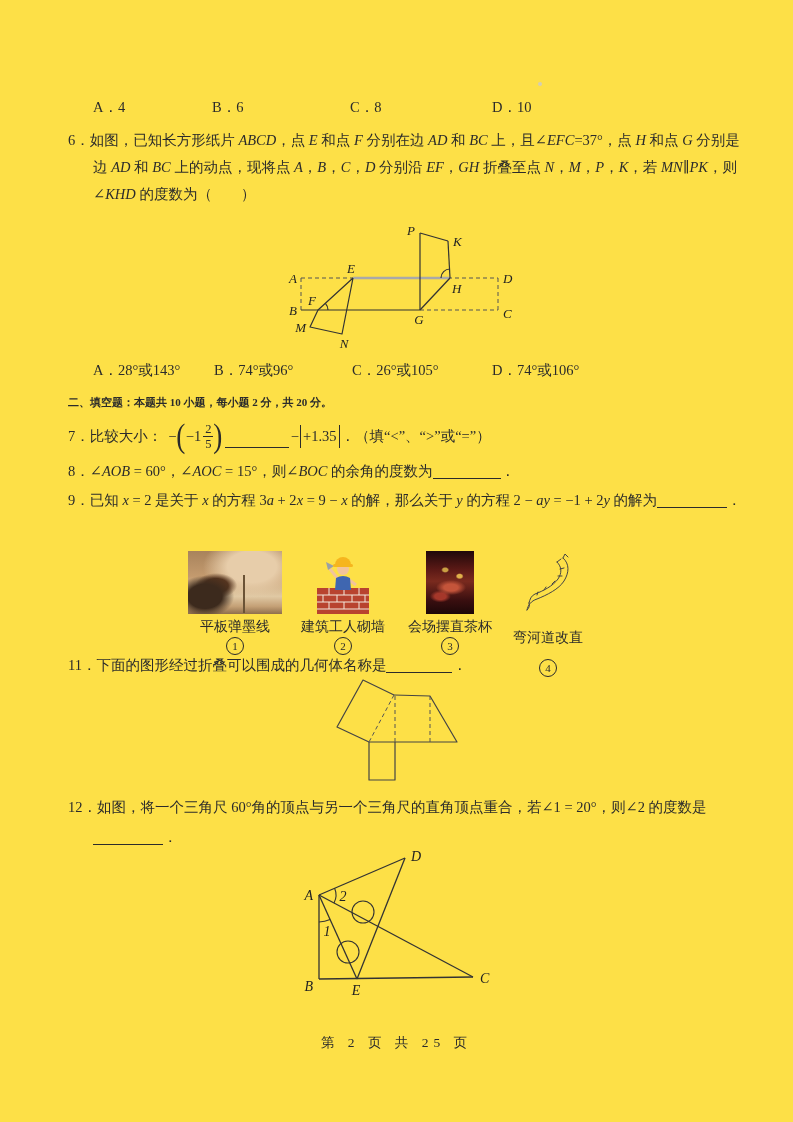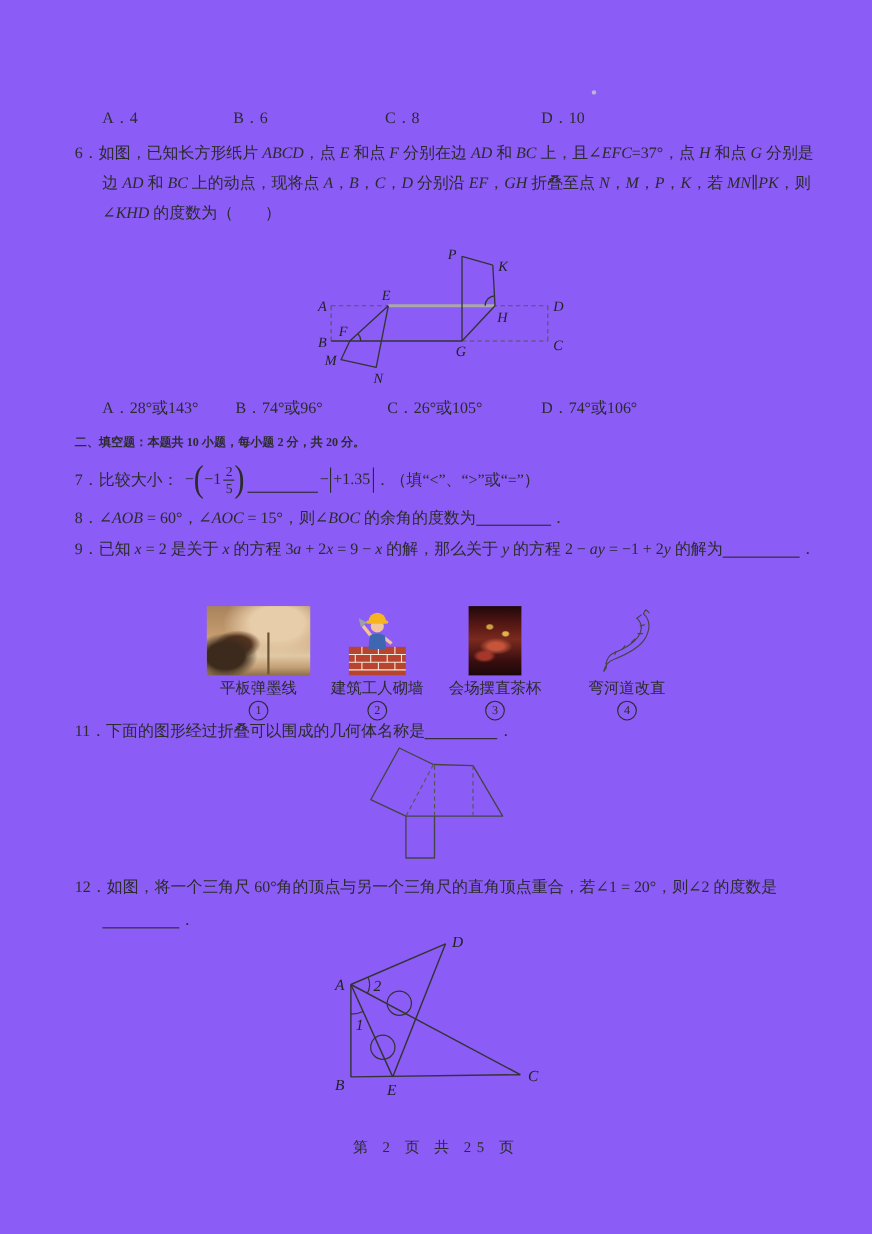--- a/index.html
+++ b/index.html
@@ -1,17 +1,17 @@
 <!DOCTYPE html>
 <html><head>
 <meta charset="utf-8">
 <style>
   html,body{margin:0;padding:0;background:#ffffff;}
   .page{
-    position:relative;width:793px;height:1122px;background:#8b5cf6;overflow:hidden;
+    position:relative;width:793px;height:1122px;background:#fde047;overflow:hidden;
     font-family:"Liberation Serif","DejaVu Serif",serif;color:#2b2b2b;
   }
   .line{position:absolute;white-space:nowrap;font-size:14.5px;line-height:20px;}
   .it{font-style:italic;}
   .bold{font-weight:bold;}
   .blank{display:inline-block;height:15px;border-bottom:1.2px solid #2b2b2b;vertical-align:-3px;}
   .choice{position:absolute;font-size:14.5px;white-space:nowrap;}
   svg text{font-family:"Liberation Serif","DejaVu Serif",serif;font-style:italic;fill:#222;}
   
   .q7row{position:absolute;display:flex;align-items:center;font-size:14.5px;}
@@ -164,21 +164,21 @@
   </div>
 
   <div class="figcol" style="left:390px;">
     <div class="imgbox">
         <div class="photo3"></div>
       </div>
     <div class="caption">会场摆直茶杯</div>
     <div class="circnum">3</div>
   </div>
 
-  <div class="figcol" style="left:510px;">
+  <div class="figcol" style="left:488px;gap:11px;">
     <div class="imgbox">
       <svg width="50" height="60" viewBox="0 0 50 60">
         <g stroke="#444" stroke-width="1" fill="none" stroke-linecap="round">
           <path d="M40 4 C 47 10 46 19 41 27 C 36 35 24 41 14 45 C 8 47 5 51 4 56"></path>
           <path d="M34 8 C 39 13 39 19 35 25 C 30 32 20 37 12 40 C 8 42 7 45 6 49"></path>
           <path d="M40 4 L 42 0 L 45 3"></path>
           <path d="M34 8 L 38 5"></path>
           <path d="M4 56 C 6 54 7 52 6 49"></path>
           <path d="M37 15 l 4 -1 M35 22 l 4 0 M29 30 l 3 -3 M21 36 l 2 -3 M14 41 l 1 -3"></path>
         </g>

